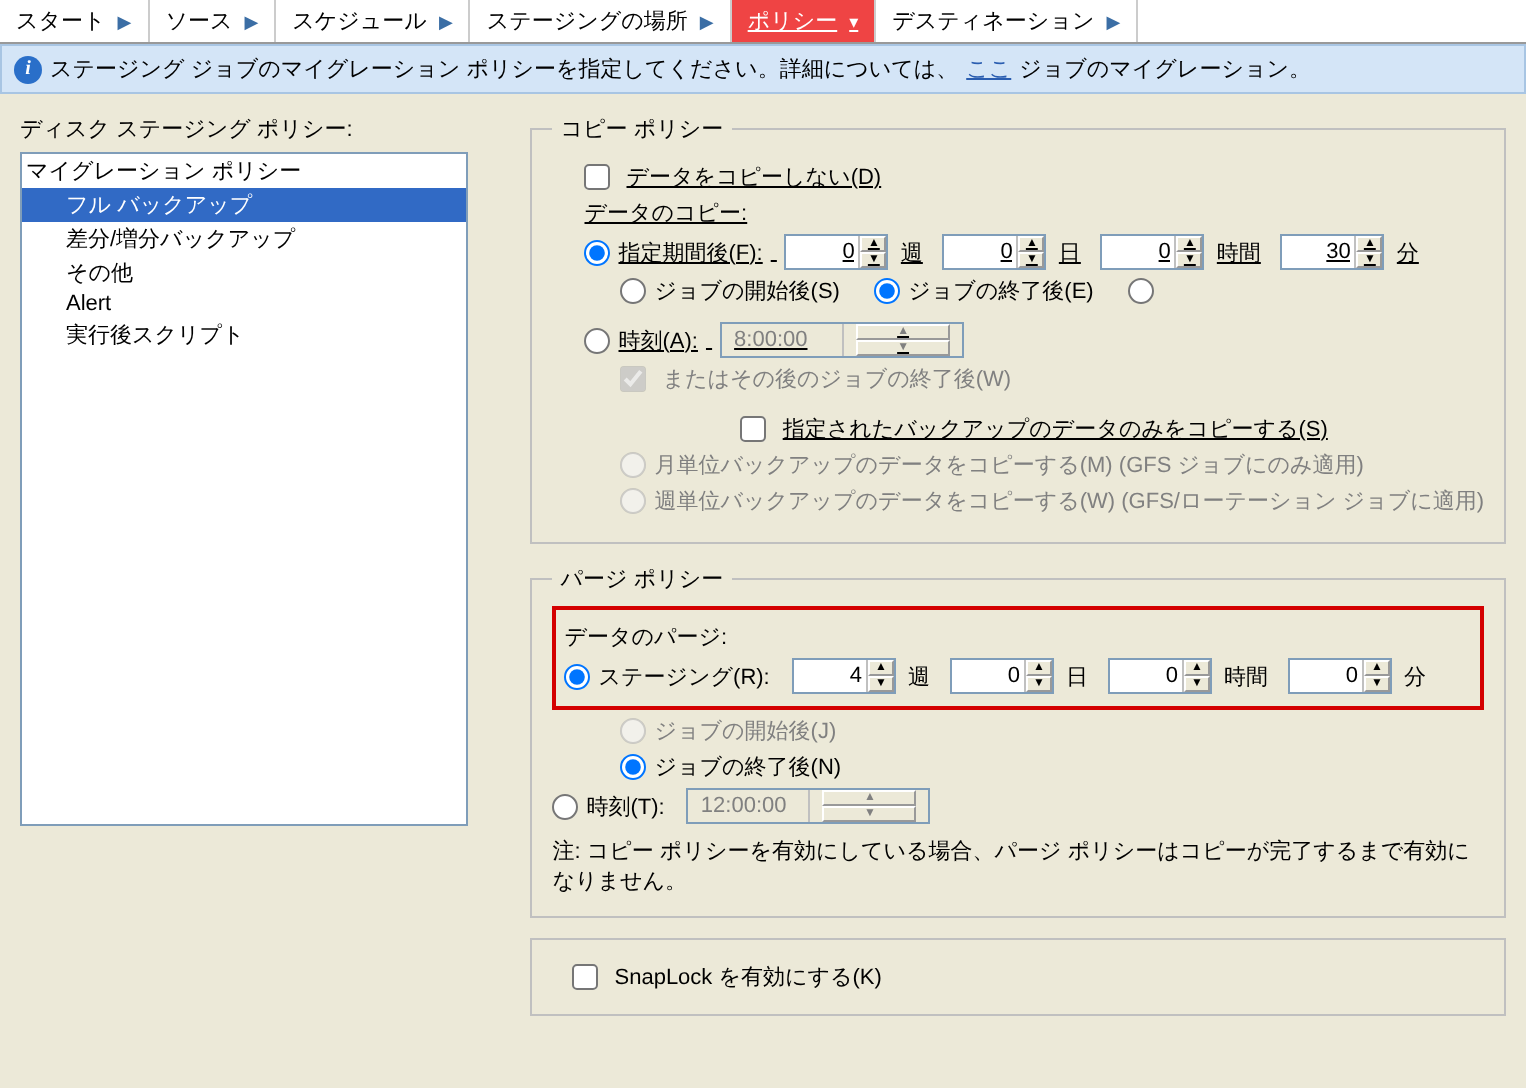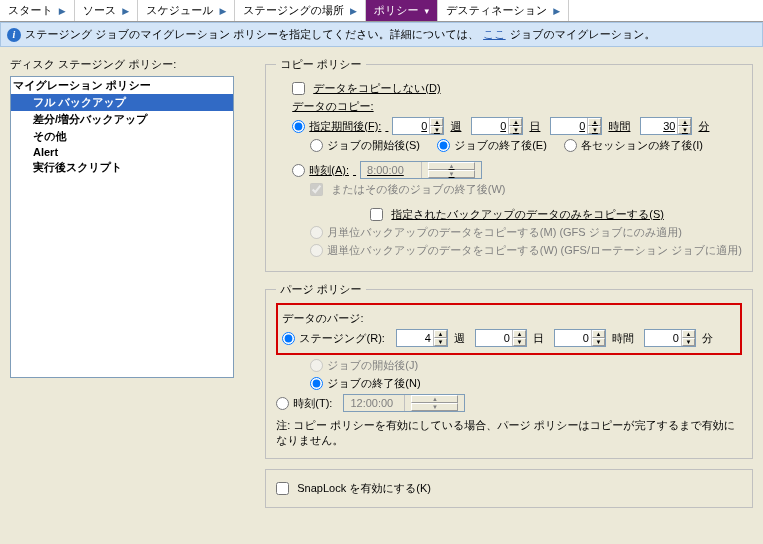--- a/index.html
+++ b/index.html
@@ -1,28 +1,28 @@
 <!DOCTYPE html>
 <html><head>
 <meta charset="utf-8">
 <style>
   * { box-sizing: border-box; font-family: "MS UI Gothic", "Meiryo", sans-serif; font-size: 11px; }
   body { margin: 0; background: #ece9d8; width: 763px; height: 544px; overflow: hidden; color: #000; }
   .tabs { display: flex; background: #fff; border-bottom: 1px solid #999; height: 22px; }
   .tab { display: flex; align-items: center; padding: 0 8px; border-right: 1px solid #ccc; cursor: default; height: 100%; white-space: nowrap; }
-  .tab.active { background: #701a75; color: #fff; }
+  .tab.active { background: #ef4444; color: #fff; text-decoration: underline; }
   .arrow { margin-left: 6px; font-size: 9px; color: #3b6ea5; }
   .tab.active .arrow { color: #fff; }
   .info-bar { background: #d4e5f7; border: 1px solid #a8c5e3; padding: 4px 6px; display: flex; align-items: center; gap: 4px; }
   .info-icon { width: 14px; height: 14px; border-radius: 50%; background: #2a6fc9; color: #fff; display: inline-flex; align-items: center; justify-content: center; font-size: 10px; font-weight: bold; font-style: italic; font-family: serif; }
   .link { color: #2a5db0; text-decoration: underline; }
   .content { display: flex; gap: 10px; padding: 10px; }
   .left-pane { width: 225px; }
   .left-label { margin-bottom: 4px; }
-  .tree { border: 1px solid #7f9db9; background: #fff; height: 302px; overflow: auto; font-weight: bold; }
+  .tree { border: 1px solid #7f9db9; background: #fff; height: 337px; overflow: auto; }
   .tree-item { padding: 1px 2px; white-space: nowrap; }
   .tree-item.lvl1 { padding-left: 22px; }
   .tree-item.selected { background: #316ac5; color: #fff; }
   .right-pane { flex: 1; display: flex; flex-direction: column; gap: 10px; margin-left: 21px; }
   fieldset { border: 1px solid #c0c0c0; padding: 6px 10px 10px 10px; margin: 0; }
   legend { padding: 0 4px; }
   .row { display: flex; align-items: center; gap: 4px; margin: 3px 0; flex-wrap: nowrap; }
   .indent1 { padding-left: 16px; text-decoration: underline; }
   .indent2 { padding-left: 34px; }
   input[type=checkbox], input[type=radio] { margin: 0 4px 0 0; vertical-align: middle; }
@@ -143,21 +143,20 @@
           <span>ジョブの開始後(S)</span>
           </label>
         &nbsp;&nbsp;&nbsp;
         <label class="rad">
             <input type="radio" name="copyref" checked="" style="">
           <span>ジョブの終了後(E)</span>
           </label>
         &nbsp;&nbsp;&nbsp;
         <label class="rad">
             <input type="radio" name="copyref" style="">
-          <span>各セッションの終了後(I)</span>
           </label>
       </div>
       <div class="row indent1" style="margin-top:8px;">
         <label class="rad">
             <input type="radio" name="copytiming" style="">
           <span>時刻(A):</span>
           </label>
         &nbsp;
         <span class="time-field">
             <span>8:00:00</span>
@@ -255,20 +254,20 @@
             <span>12:00:00</span>
             <span class="spin">
               <div>▲</div>
               <div>▼</div>
             </span>
           </span>
       </div>
       <div class="note">注: コピー ポリシーを有効にしている場合、パージ ポリシーはコピーが完了するまで有効になりません。</div>
     </fieldset>
 
-    <fieldset style="padding:8px 10px;">
+    <fieldset style="padding:8px 20px;">
       <div class="row">
         <input type="checkbox" style="">
         <span>SnapLock を有効にする(K)</span>
       </div>
     </fieldset>
   </div>
 </div>
 
 </body></html>

